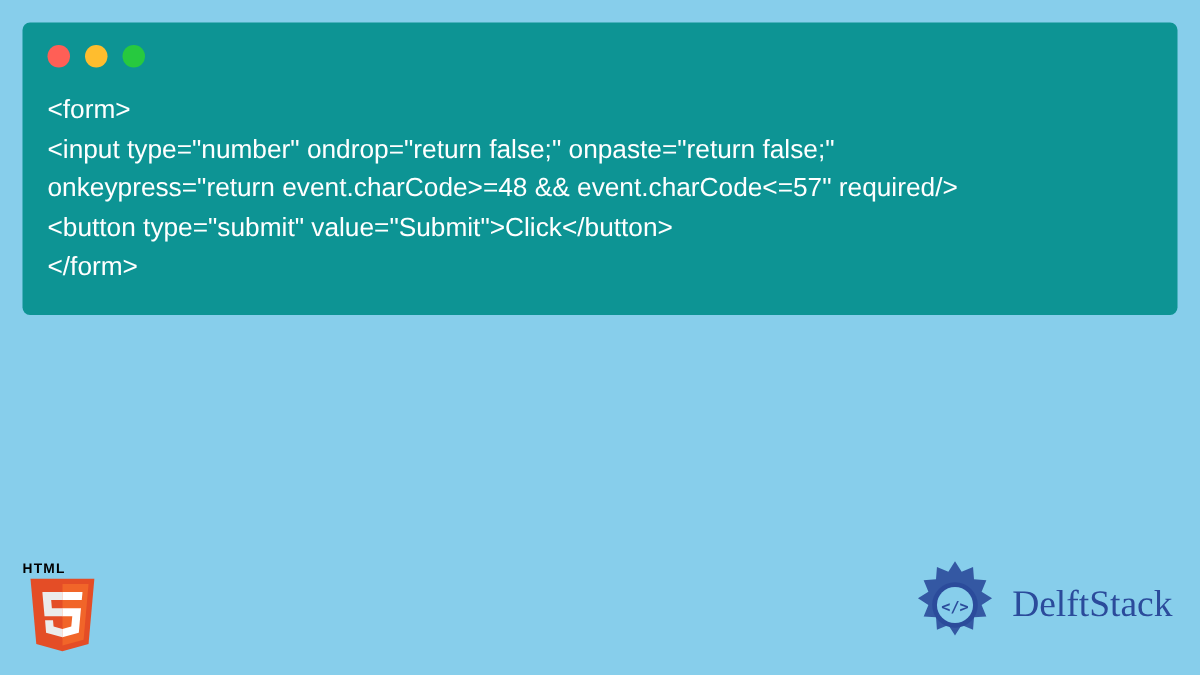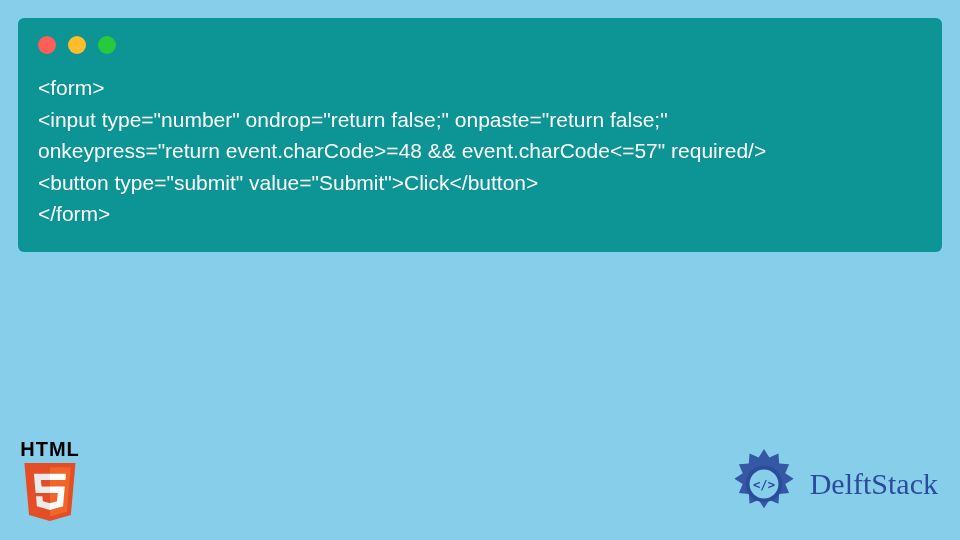--- a/index.html
+++ b/index.html
@@ -42,24 +42,23 @@
 }
 .html5-logo {
   position: absolute;
   bottom: 18px;
   left: 18px;
   width: 64px;
 }
 .html5-text {
   font-family: Arial, sans-serif;
   font-weight: 900;
-  font-size: 20px;
+  font-size: 11px;
   letter-spacing: 1px;
   color: #000;
-  text-align: center;
 }
 .html5-shield {
   width: 58px;
   height: 60px;
   margin: 1px auto 0;
   position: relative;
 }
 .delftstack {
   position: absolute;
   bottom: 18px;

